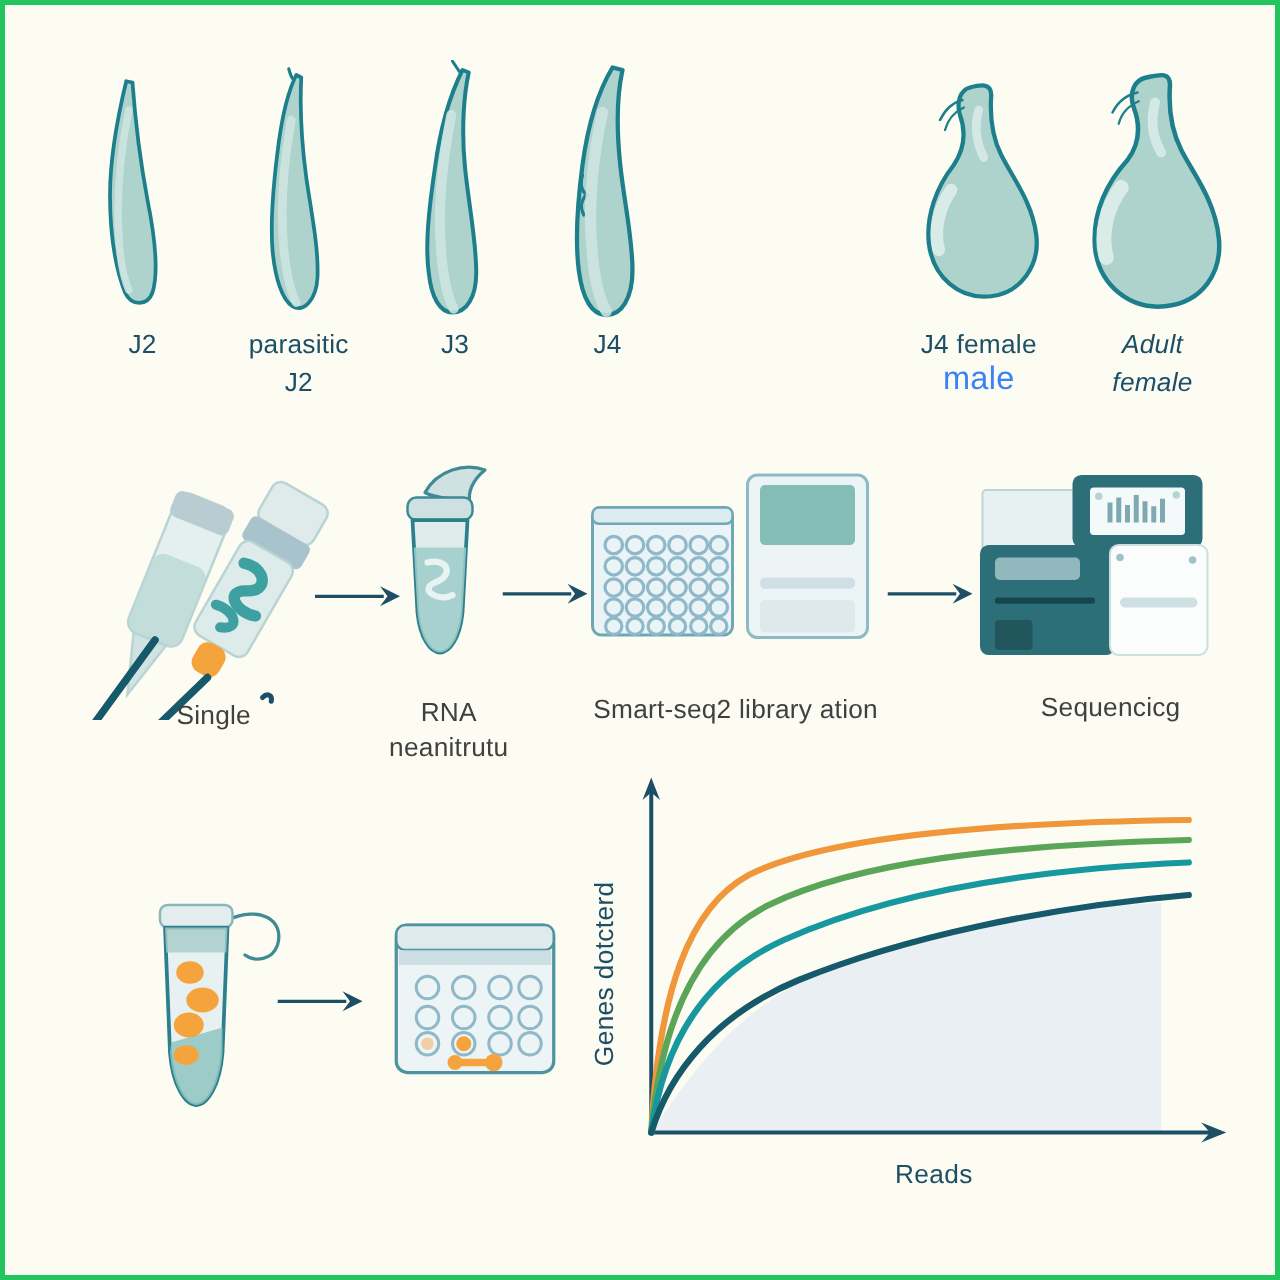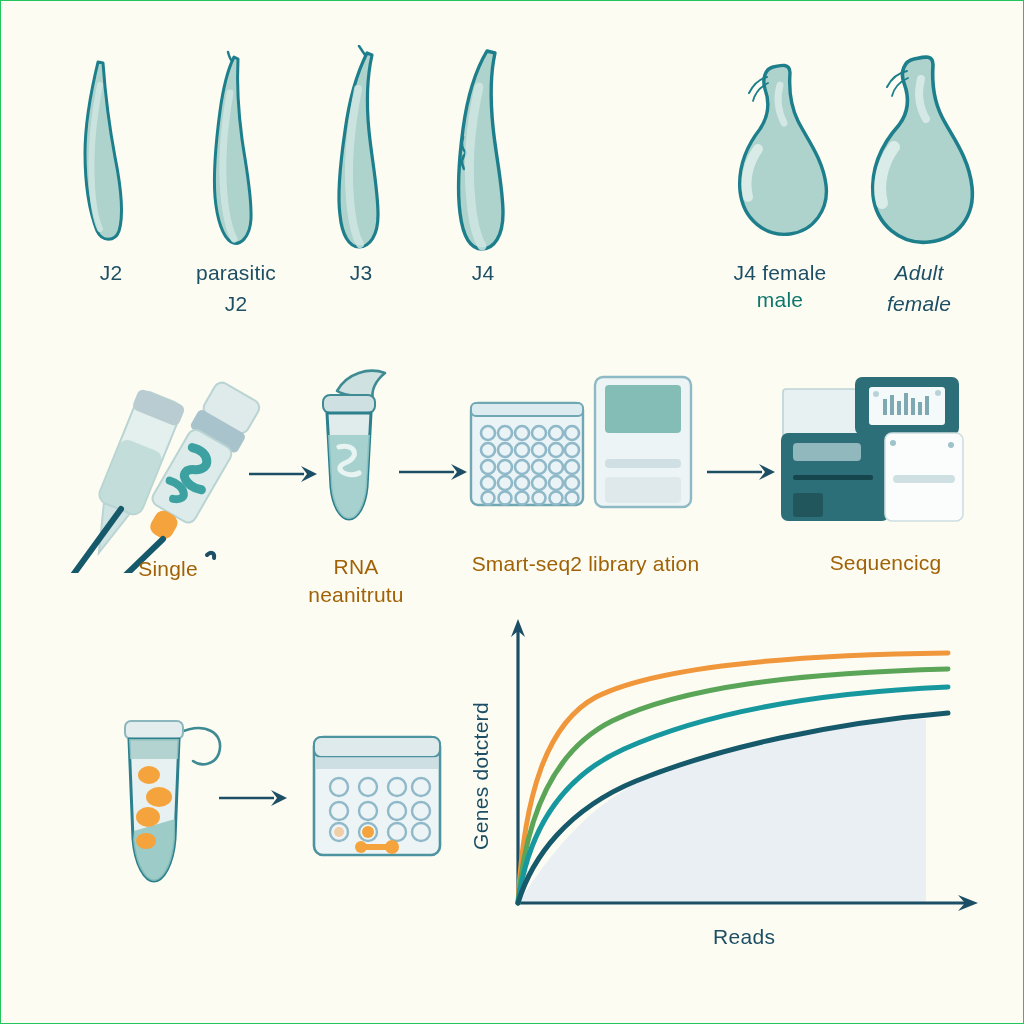--- a/index.html
+++ b/index.html
@@ -6,21 +6,21 @@
   html, body {
     margin: 0;
     padding: 0;
     background: #3a3a36;
   }
   #figure {
     position: relative;
     width: 1024px;
     height: 1024px;
     background: #fdfcf2;
-    border: 1px solid #22c55e;
+    border: 4px solid #22c55e;
     box-sizing: border-box;
     overflow: hidden;
     font-family: "Liberation Sans", sans-serif;
     color: #1f5168;
   }
 
   
   #stage-row {
     position: absolute;
     left: 0; top: 44px;
@@ -40,33 +40,33 @@
   }
   .stage-art svg { display:block; width:140px; height:210px; }
   .stage-label {
     font-size: 21px;
     line-height: 27px;
     color: #1c4f66;
     letter-spacing: .2px;
     margin-top: 4px;
   }
   .stage-sublabel {
-    font-size: 21px;
+    font-size: 26px;
     line-height: 27px;
-    color: #0f766e;
+    color: #3b82f6;
     letter-spacing: .2px;
   }
 
   
   #workflow-row { position: absolute; left:0; top: 352px; width: 1024px; height: 270px; }
   .wf-item { position: absolute; text-align: center; }
   .wf-label {
     font-size: 21px;
     line-height: 28px;
-    color: #a16207;
+    color: #404040;
     letter-spacing: .2px;
   }
   .arrow { position: absolute; }
 
   
   #bottom-row { position:absolute; left:0; top: 700px; width:1024px; height: 324px; }
 
   
   #chart-block { position: absolute; left: 455px; top: 610px; width: 560px; height: 370px; }
   .axis-label {

